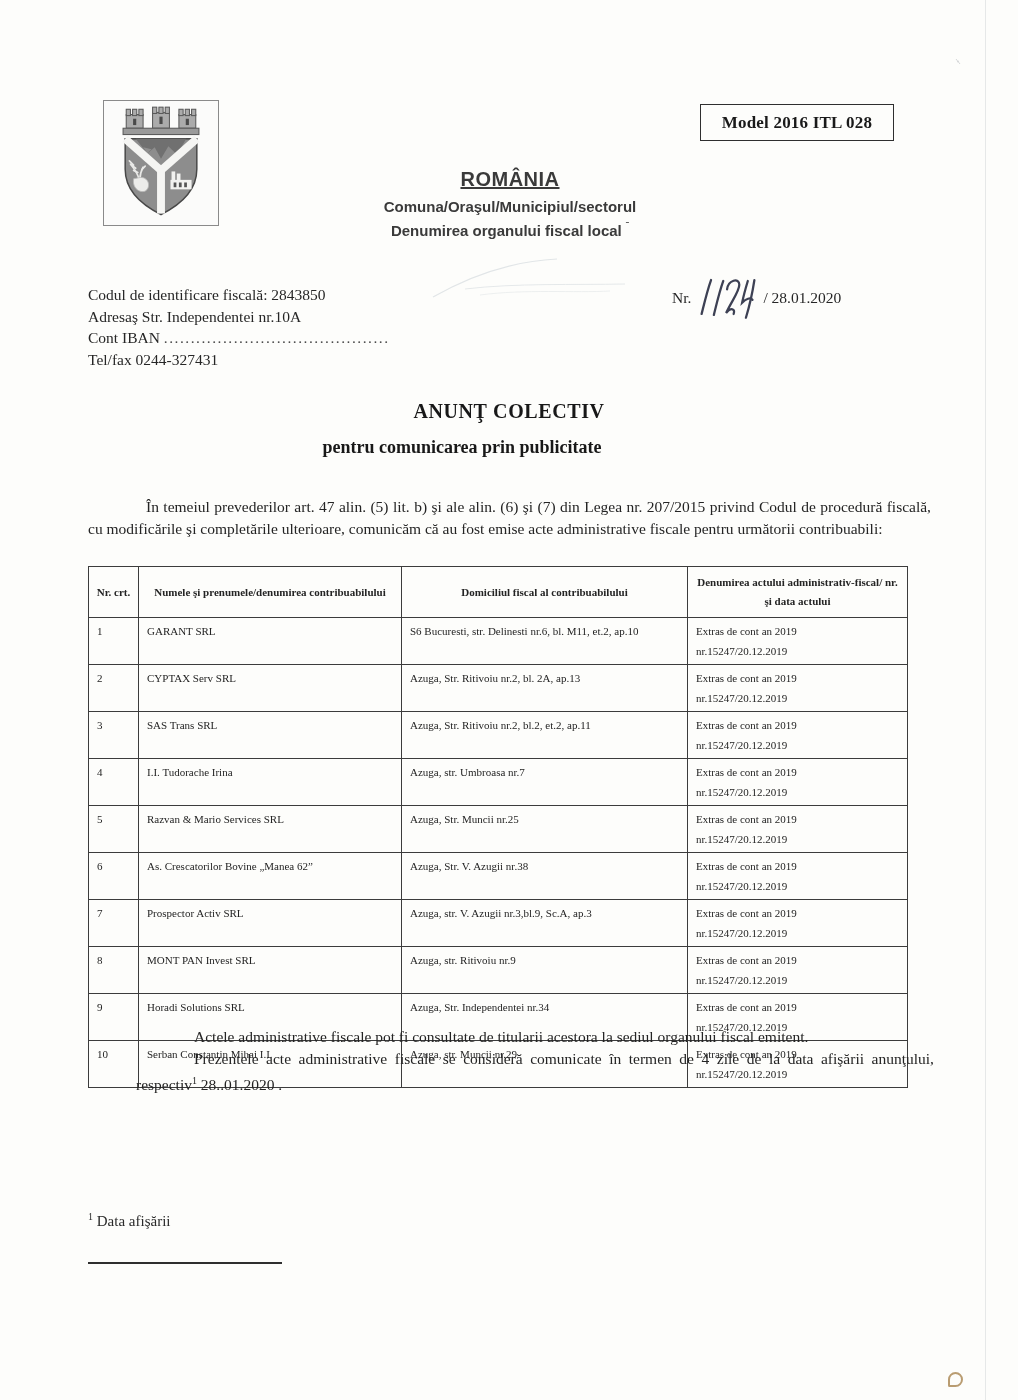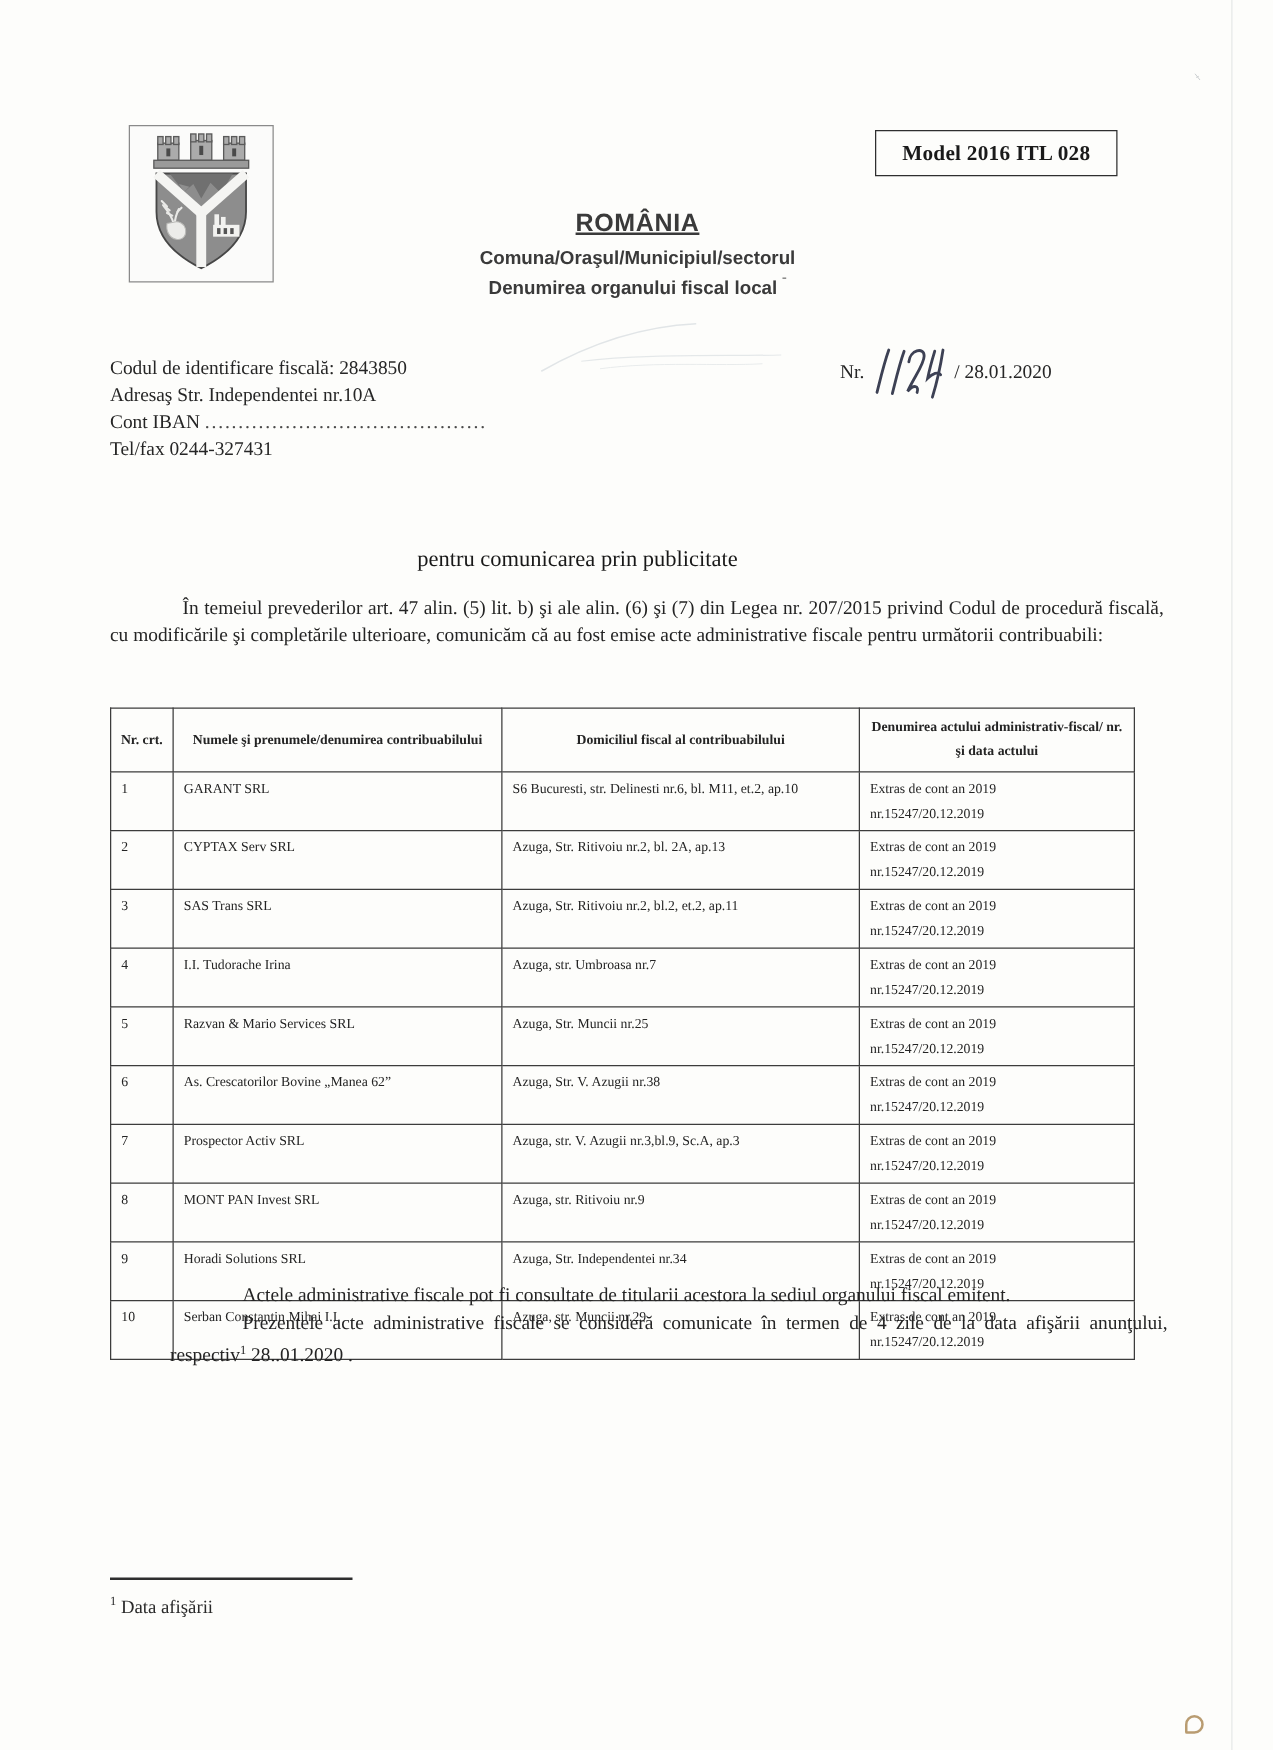--- a/index.html
+++ b/index.html
@@ -51,24 +51,24 @@
   .nr-line{position:absolute;left:672px;top:286px;font-size:15.5px;color:#262626;display:flex;align-items:flex-start;}
   .nr-label{padding-top:3px;}
   .hand-svg{width:66px;height:46px;margin:-12px 2px 0 4px;}
   .nr-date{padding-top:3px;}
   .visually-hidden{position:absolute;width:1px;height:1px;overflow:hidden;clip:rect(0 0 0 0);white-space:nowrap;}
 
   
   .title{position:absolute;left:0;top:400px;width:1018px;text-align:center;
     font-size:20px;font-weight:bold;letter-spacing:.6px;color:#181818;}
   .subtitle{position:absolute;left:0;top:437px;width:924px;text-align:center;
-    font-size:18px;font-weight:normal;color:#181818;}
-
-  
-  .intro{position:absolute;left:88px;top:476px;width:843px;
+    font-size:18px;font-weight:bold;color:#181818;}
+
+  
+  .intro{position:absolute;left:88px;top:496px;width:843px;
     font-size:15.5px;line-height:22px;text-align:justify;text-indent:58px;color:#242424;}
 
   
   table.main{position:absolute;left:88px;top:566px;border-collapse:collapse;table-layout:fixed;
     font-size:11px;color:#242424;}
   table.main th,table.main td{border:1.4px solid #3c3c3c;padding:3px 8px;vertical-align:top;box-sizing:border-box;}
   table.main th{font-weight:bold;text-align:center;vertical-align:middle;line-height:19px;padding:6px 6px;}
   td.c1,th.c1{width:50px;}
   td.c2,th.c2{width:263px;}
   td.c3,th.c3{width:286px;}
@@ -78,21 +78,21 @@
   .act-line{display:block;}
 
   
   .closing{position:absolute;left:88px;top:1026px;width:846px;font-size:15.5px;line-height:22px;color:#242424;}
   .closing p{margin:0;text-indent:58px;padding-left:48px;}
   .closing p.just{text-align:justify;}
   sup{font-size:10px;}
 
   
   .foot-rule{position:absolute;left:88px;top:1262px;width:194px;height:2px;background:#2e2e2e;}
-  .footnote{position:absolute;left:88px;top:1276px;font-size:15px;color:#2a2a2a;}
+  .footnote{position:absolute;left:88px;top:1211px;font-size:15px;color:#2a2a2a;}
 </style>
 </head>
 <body>
 
 <div class="page">
 
   <div class="scan-line"></div>
 
   <div class="coa-box">
     <svg viewBox="0 0 100 112">
@@ -179,20 +179,21 @@
         <path d="M7,42 C10,30 13,17 17,6"></path>
         <path d="M20,43 C23,31 26,18 30,7"></path>
         <path d="M34,16 C35,6 47,3 47,11 C47,18 39,28 33,41 C38,35 43,36 41,42"></path>
         <path d="M56,7 C53,17 51,25 50,30 C54,26 59,24 61,27"></path>
         <path d="M63,6 C61,19 58,33 54,46"></path>
       </g>
     </svg>
     <span class="nr-date">/ 28.01.2020</span>
   </div>
 
+  <div class="title">ANUNŢ COLECTIV</div>
   <div class="subtitle">pentru comunicarea prin publicitate</div>
 
   <div class="intro">În temeiul prevederilor art. 47 alin. (5) lit. b) şi ale alin. (6) şi (7) din Legea nr. 207/2015 privind Codul de procedură fiscală, cu modificările şi completările ulterioare, comunicăm că au fost emise acte administrative fiscale pentru următorii contribuabili:</div>
 
   <table class="main">
     <thead>
       <tr>
         <th class="c1">Nr. crt.</th>
         <th class="c2">Numele şi prenumele/denumirea contribuabilului</th>
         <th class="c3">Domiciliul fiscal al contribuabilului</th>

